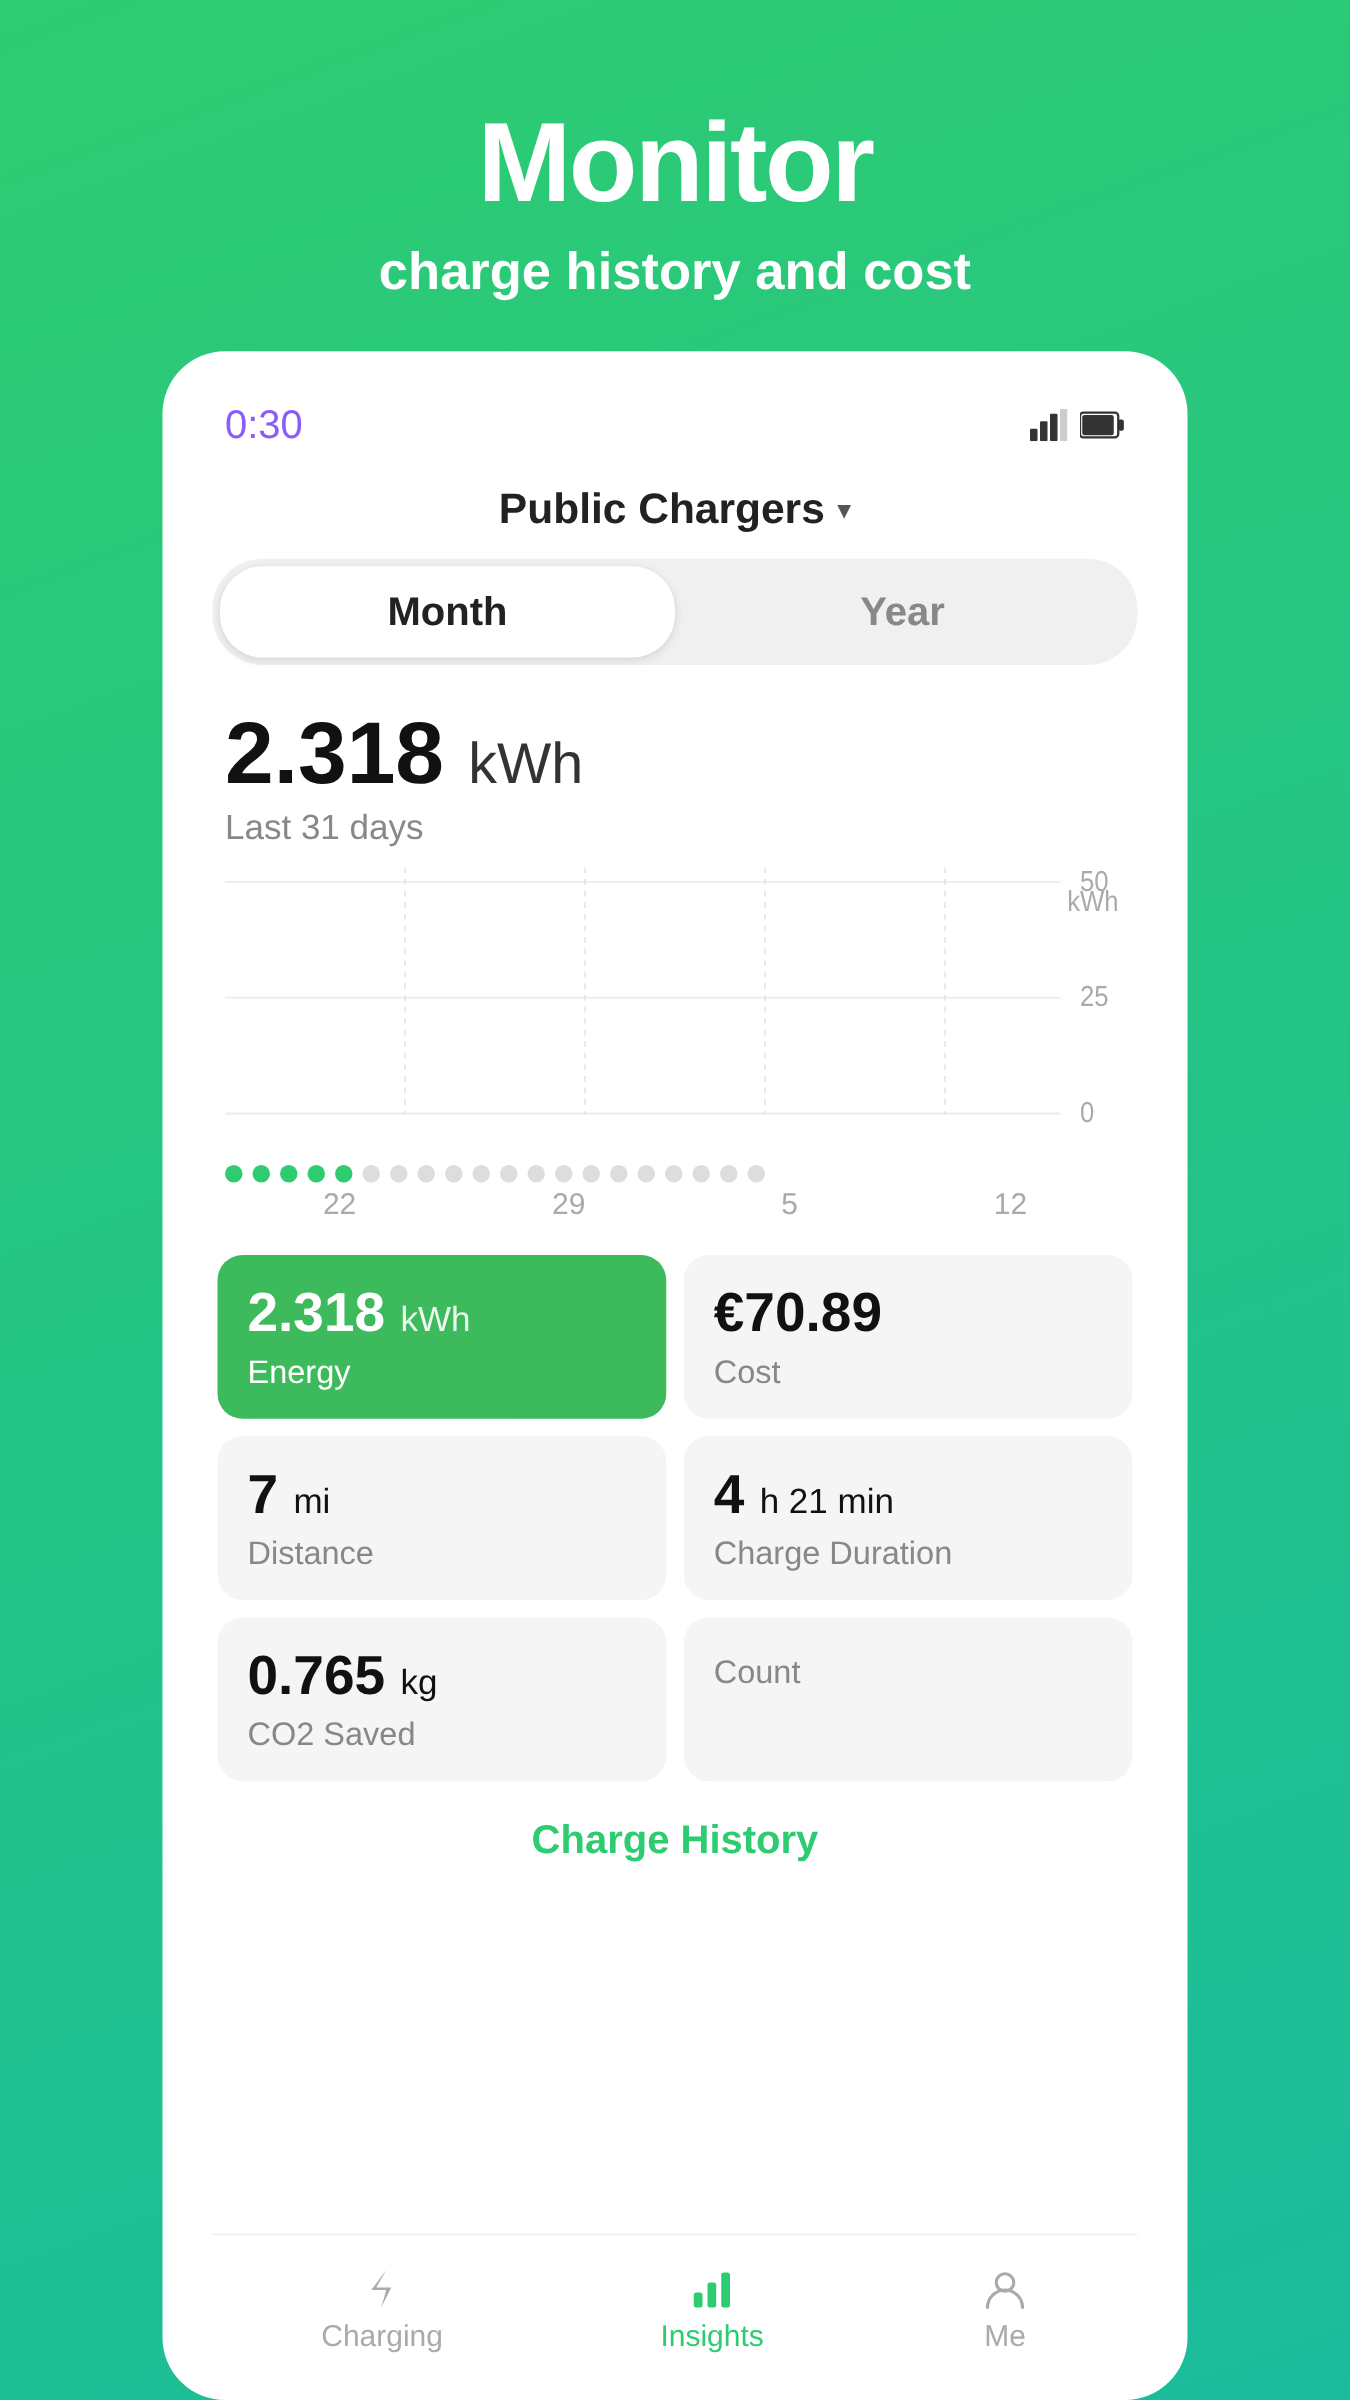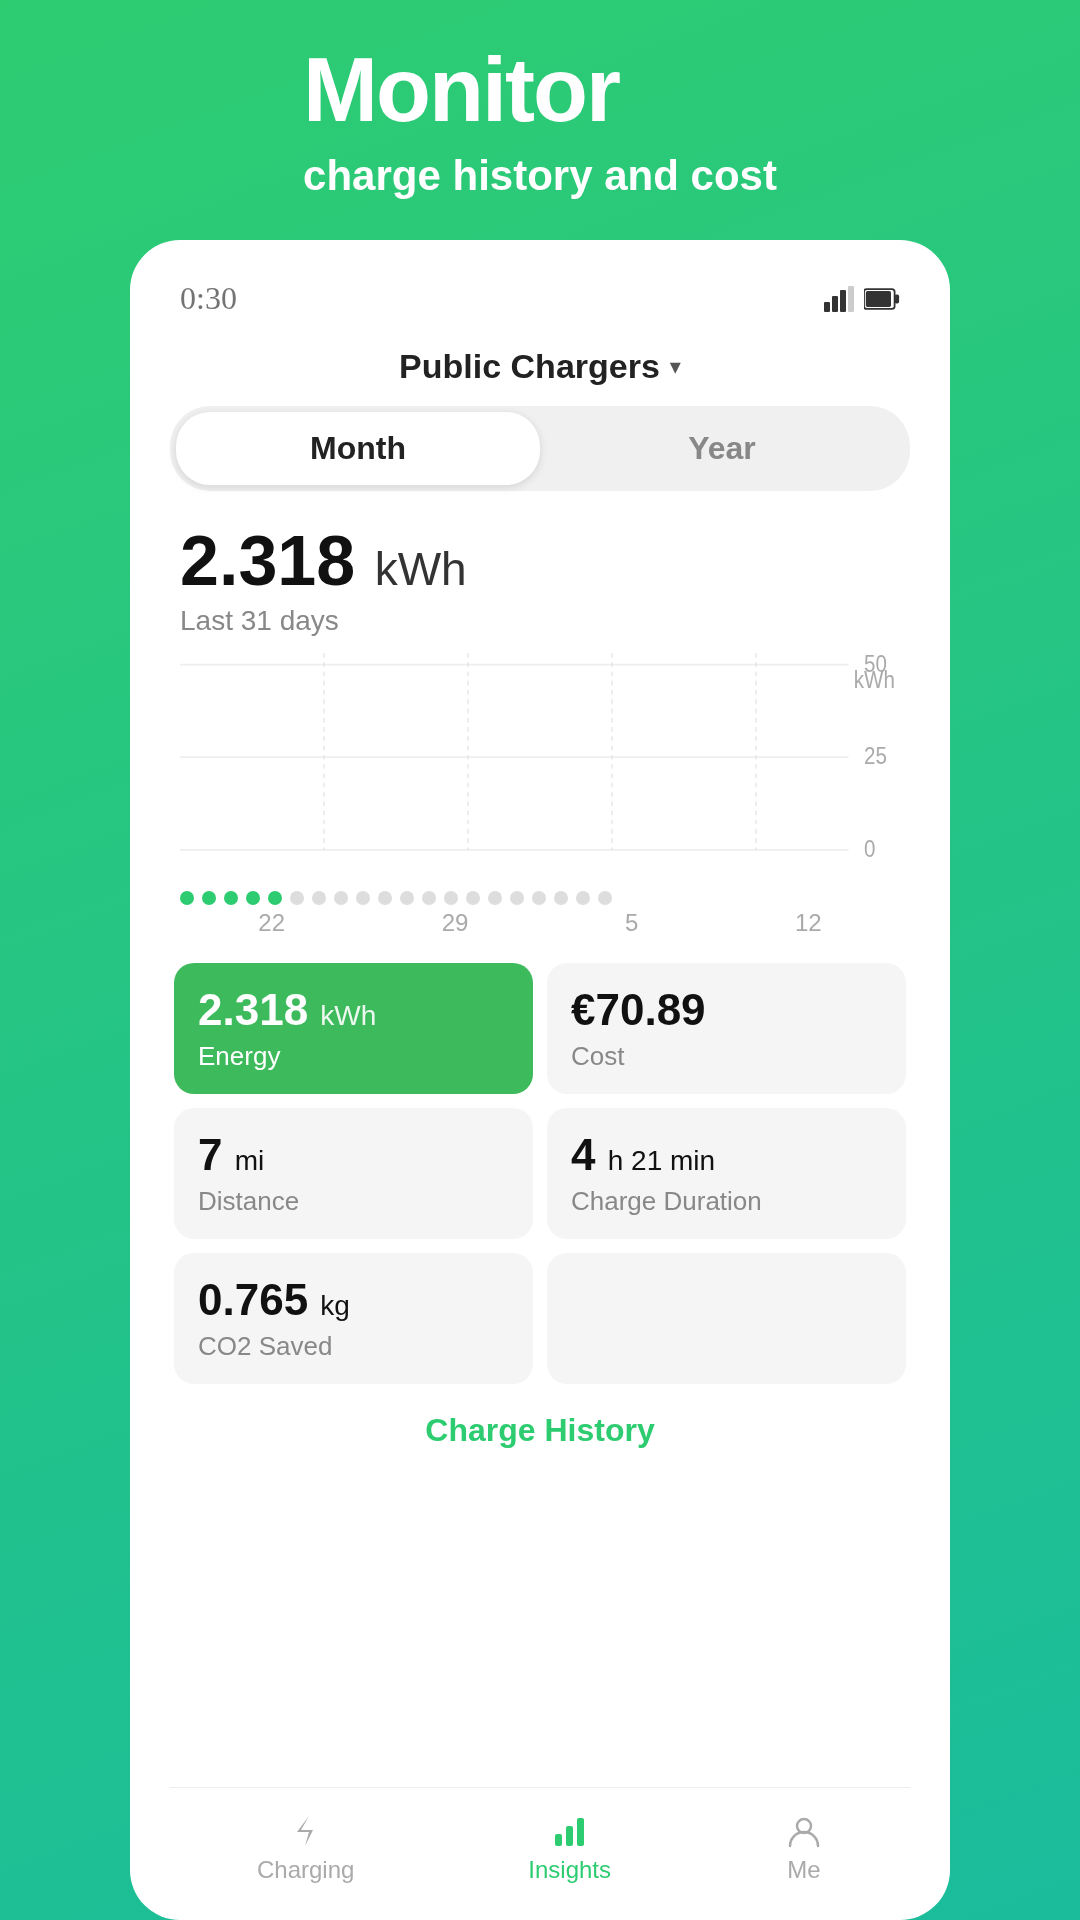--- a/index.html
+++ b/index.html
@@ -10,21 +10,22 @@
       height: 1920px;
       background: linear-gradient(160deg, #2ecc71 0%, #1abc9c 100%);
       font-family: -apple-system, BlinkMacSystemFont, 'Segoe UI', sans-serif;
       display: flex;
       flex-direction: column;
       align-items: center;
       overflow: hidden;
     }
 
     .header-section {
-      padding-top: 39px;
+      text-align: center;
+      padding-top: 80px;
       padding-bottom: 40px;
     }
 
     .main-title {
       font-size: 90px;
       font-weight: 800;
       color: white;
       letter-spacing: -2px;
     }
 
@@ -49,22 +50,21 @@
     .status-bar {
       display: flex;
       justify-content: space-between;
       align-items: center;
       padding: 10px 10px 20px 10px;
     }
 
     .time {
       font-size: 32px;
       font-weight: 500;
-      color: #737373;
-      font-family: Liberation Serif, serif;
+      color: #8b5cf6;
     }
 
     .status-icons {
       display: flex;
       align-items: center;
       gap: 10px;
     }
 
     .signal-icon {
       width: 30px;
@@ -395,20 +395,21 @@
 
     <div class="stat-card">
       <div class="stat-value">
         <span>0.765</span>
         <span class="unit">kg</span>
       </div>
       <div class="stat-label">CO2 Saved</div>
     </div>
 
     <div class="stat-card">
+      <div class="stat-label">Count</div>
     </div>
 
   </div>
 
   <div class="charge-history-link">Charge History</div>
 
   <div class="bottom-nav">
 
     <div class="nav-item">
       <svg width="38" height="38" viewBox="0 0 38 38" fill="none">

